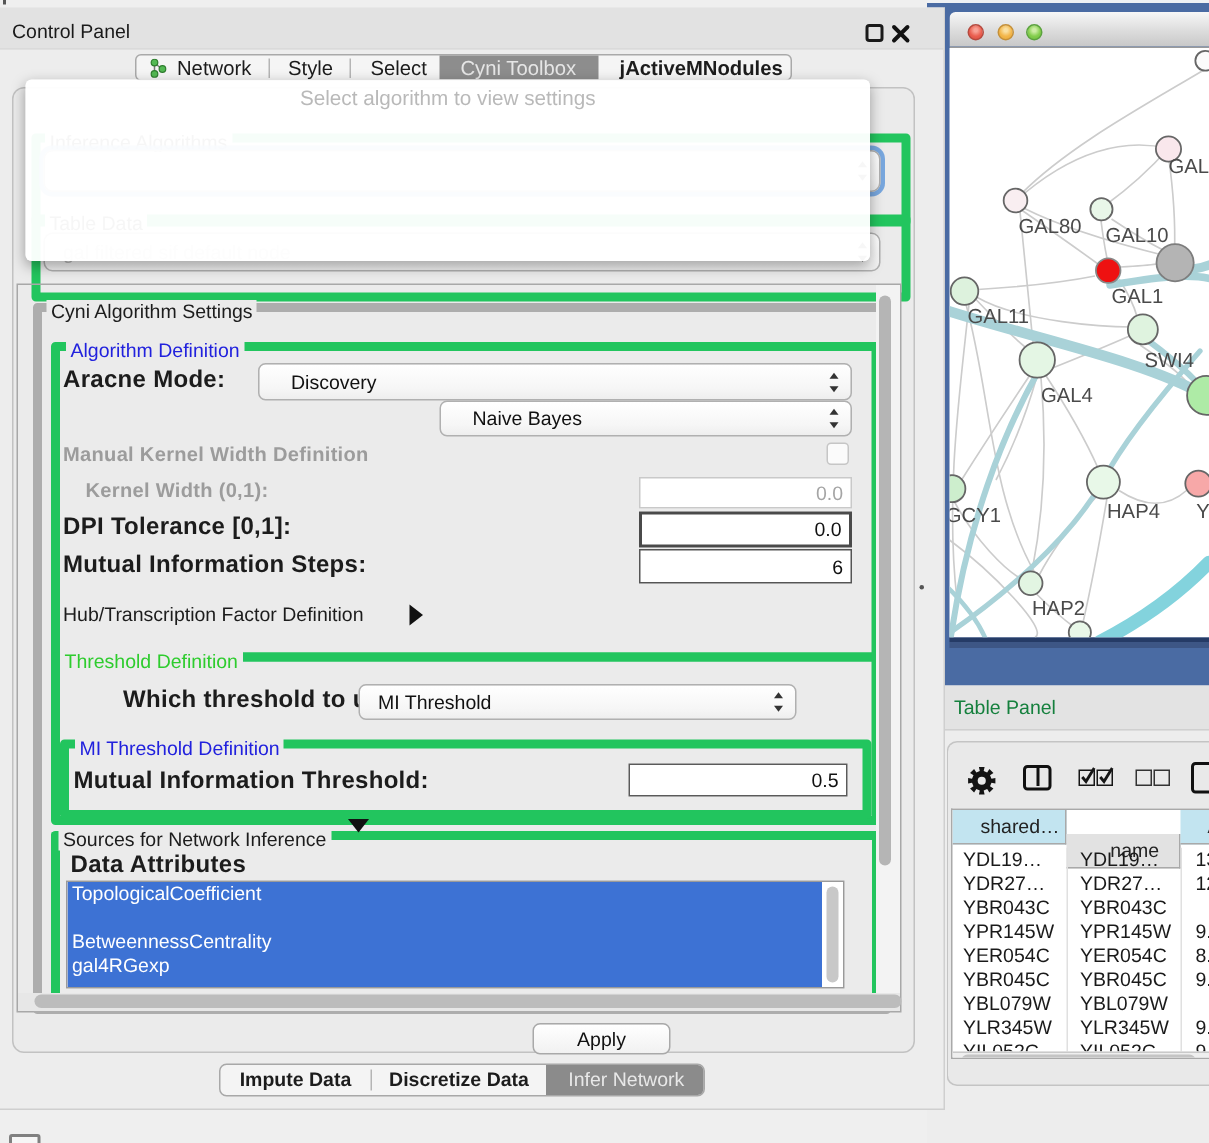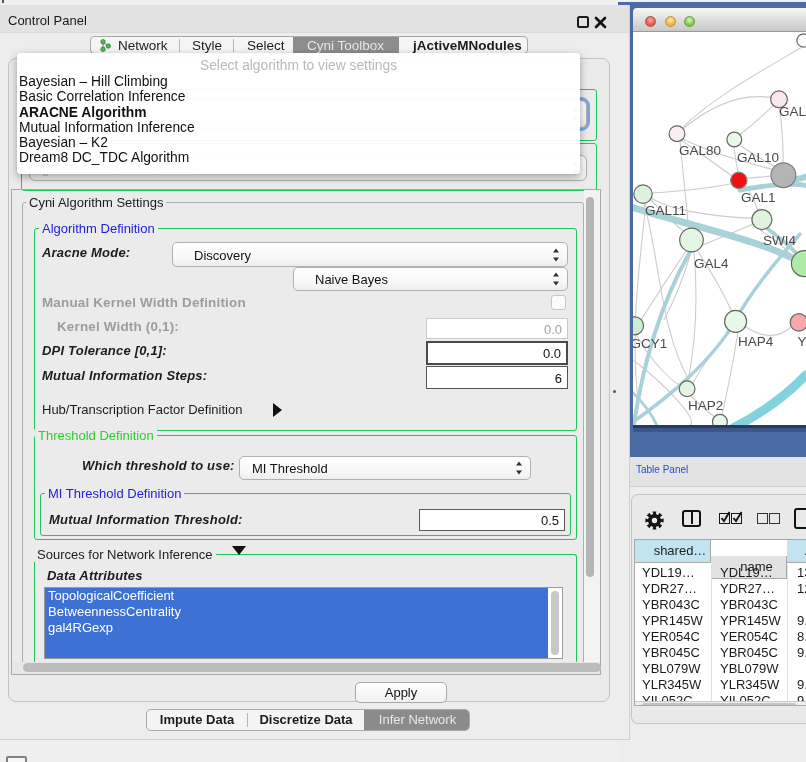--- a/index.html
+++ b/index.html
@@ -1,22 +1,22 @@
 <!DOCTYPE html>
 <html><head>
 <meta charset="utf-8">
 <style>
 html,body{margin:0;padding:0;width:806px;height:762px;overflow:hidden;
   font-family:"Liberation Sans",sans-serif;background:#efefef;}
 .abs{position:absolute;}
 .b{font-weight:bold;}
-.lbl{position:absolute;font-size:13px;color:#1c1c1c;font-weight:bold;white-space:nowrap;letter-spacing:0.2px;font-style:italic;}
+.lbl{position:absolute;font-size:16px;color:#1c1c1c;font-weight:bold;white-space:nowrap;letter-spacing:0.2px;}
 .rlbl{position:absolute;font-size:13px;color:#1c1c1c;white-space:nowrap;}
 .glbl{position:absolute;font-size:13.4px;color:#9c9c9c;font-weight:bold;white-space:nowrap;letter-spacing:0.2px;}
-.grp{position:absolute;border:1px solid #22c55e;border-radius:3px;}
+.grp{position:absolute;border:6px solid #22c55e;border-radius:3px;}
 .gtit{position:absolute;top:-8px;left:3px;background:#ebebeb;padding:0 3px;font-size:13px;white-space:nowrap;}
 .combo{position:absolute;background:linear-gradient(#ffffff,#f6f6f6 70%,#eeeeee);
   border:1px solid #b0b0b0;border-radius:5px;font-size:13px;color:#111;}
 .combo .ct{position:absolute;left:21px;top:50%;transform:translateY(-50%);white-space:nowrap;}
 .carr{position:absolute;right:8px;top:50%;width:6px;height:13px;transform:translateY(-50%);}
 .carr:before{content:"";position:absolute;left:0;top:0;border-left:3px solid transparent;
   border-right:3px solid transparent;border-bottom:4.5px solid #333;}
 .carr:after{content:"";position:absolute;left:0;bottom:0;border-left:3px solid transparent;
   border-right:3px solid transparent;border-top:4.5px solid #333;}
 .tf{position:absolute;background:#fff;font-size:13px;text-align:right;}
@@ -114,21 +114,21 @@
         <text x="738" y="345.5">HAP4</text>
         <text x="797.5" y="345.5">Y</text>
         <text x="688" y="410">HAP2</text>
       </g>
     </svg>
     </div>
   </div>
 
   <div class="abs" style="left:0;top:457px;width:188px;height:29px;background:#e3e3e3;
     border-bottom:1px solid #d0d0d0;">
-    <div class="abs" style="left:18px;top:7px;font-size:10px;color:#1d4ed8;">Table Panel</div>
+    <div class="abs" style="left:18px;top:7px;font-size:13px;color:#15803d;">Table Panel</div>
   </div>
 
   <div class="abs" style="left:13px;top:494px;width:180px;height:228px;background:#e9e9e9;
     border:1px solid #c4c4c4;border-radius:7px 0 0 7px;border-right:none;">
     <svg class="abs" style="left:13px;top:16px;" width="19" height="19" viewBox="0 0 19 19">
       <path d="M18.6 7.6 L18.6 11.4 L16.0 10.8 L15.0 13.1 L17.3 14.6 L14.6 17.3 L13.1 15.0 L10.8 16.0 L11.4 18.6 L7.6 18.6 L8.2 16.0 L5.9 15.0 L4.4 17.3 L1.7 14.6 L4.0 13.1 L3.0 10.8 L0.4 11.4 L0.4 7.6 L3.0 8.2 L4.0 5.9 L1.7 4.4 L4.4 1.7 L5.9 4.0 L8.2 3.0 L7.6 0.4 L11.4 0.4 L10.8 3.0 L13.1 4.0 L14.6 1.7 L17.3 4.4 L15.0 5.9 L16.0 8.2 Z" fill="#141414"></path>
       <circle cx="9.5" cy="9.5" r="2.7" fill="#e9e9e9"></circle>
     </svg>
     <div class="abs" style="left:50px;top:15px;width:19px;height:17px;border:2.5px solid #111;
       border-radius:3px;box-sizing:border-box;">
@@ -319,21 +319,21 @@
       <span class="gtit" style="color:#1c1c1c;left:-1px;font-weight:normal;">Sources for Network Inference</span>
       </div>
     <div class="abs" style="left:223px;top:487px;width:0;height:0;border-top:9px solid #111;
       border-left:7.5px solid transparent;border-right:7.5px solid transparent;"></div>
     <div class="lbl" style="left:38px;top:509px;">Data Attributes</div>
     <div class="abs" style="left:35px;top:528px;width:519px;height:72px;background:#fff;
       border:1px solid #9a9a9a;box-sizing:border-box;overflow:hidden;">
       <div class="abs" style="left:0;top:0;width:503px;height:70px;background:#3d72d4;"></div>
       <div class="abs" style="left:0;top:0;width:503px;font-size:13px;color:#fff;line-height:16.1px;">
         <div style="padding-left:3px;">TopologicalCoefficient</div>
-        <div style="padding-left:3px;">BetweennessCentrality</div>
+        <div style="padding-left:3px;margin-top:16px;">BetweennessCentrality</div>
         <div style="padding-left:3px;">gal4RGexp</div>
       </div>
       <div class="abs" style="left:506px;top:3px;width:8px;height:64px;background:#c8c8c8;border-radius:4px;"></div>
     </div>
 
     <div class="abs" style="left:575px;top:131px;width:16px;height:484px;background:#f3f3f3;"></div>
     <div class="abs" style="left:577px;top:138px;width:8px;height:380px;background:#b5b5b5;border-radius:4px;"></div>
     <div class="abs" style="left:3px;top:603px;width:588px;height:12px;background:#e7e7e7;"></div>
     <div class="abs" style="left:14px;top:604px;width:578px;height:9px;background:#bcbcbc;border-radius:4.5px;"></div>
 
@@ -350,24 +350,16 @@
     <div class="abs" style="left:217px;top:0;width:107px;height:20px;background:#8b8b8b;color:#e8e8e8;
       text-align:center;line-height:20px;">Infer Network</div>
   </div>
 </div>
 <div class="abs" style="left:613px;top:390px;width:3px;height:3px;background:#555;border-radius:50%;"></div>
 <div class="abs" style="left:2px;top:0;width:2px;height:3px;background:#555;"></div>
 <div id="popup" class="abs" style="left:17px;top:53px;width:563px;height:121px;
   background:rgba(255,255,255,0.96);border-radius:4px;box-shadow:0 3px 9px rgba(0,0,0,0.35);
   font-size:13.8px;color:#111;">
   <div style="position:absolute;left:0;top:5px;width:100%;text-align:center;color:#b9b9b9;">Select algorithm to view settings</div>
-  <div style="position:absolute;left:2px;top:21px;line-height:15.3px;white-space:nowrap;">
-    Bayesian – Hill Climbing<br>
-    Basic Correlation Inference<br>
-    <span class="b">ARACNE Algorithm</span><br>
-    Mutual Information Inference<br>
-    Bayesian – K2<br>
-    Dream8 DC_TDC Algorithm
-  </div>
 </div>
 
 <div class="abs" style="left:6px;top:756px;width:17px;height:12px;background:#f6f6f6;
   border:2px solid #808080;border-radius:2px;"></div>
 
 </body></html>

